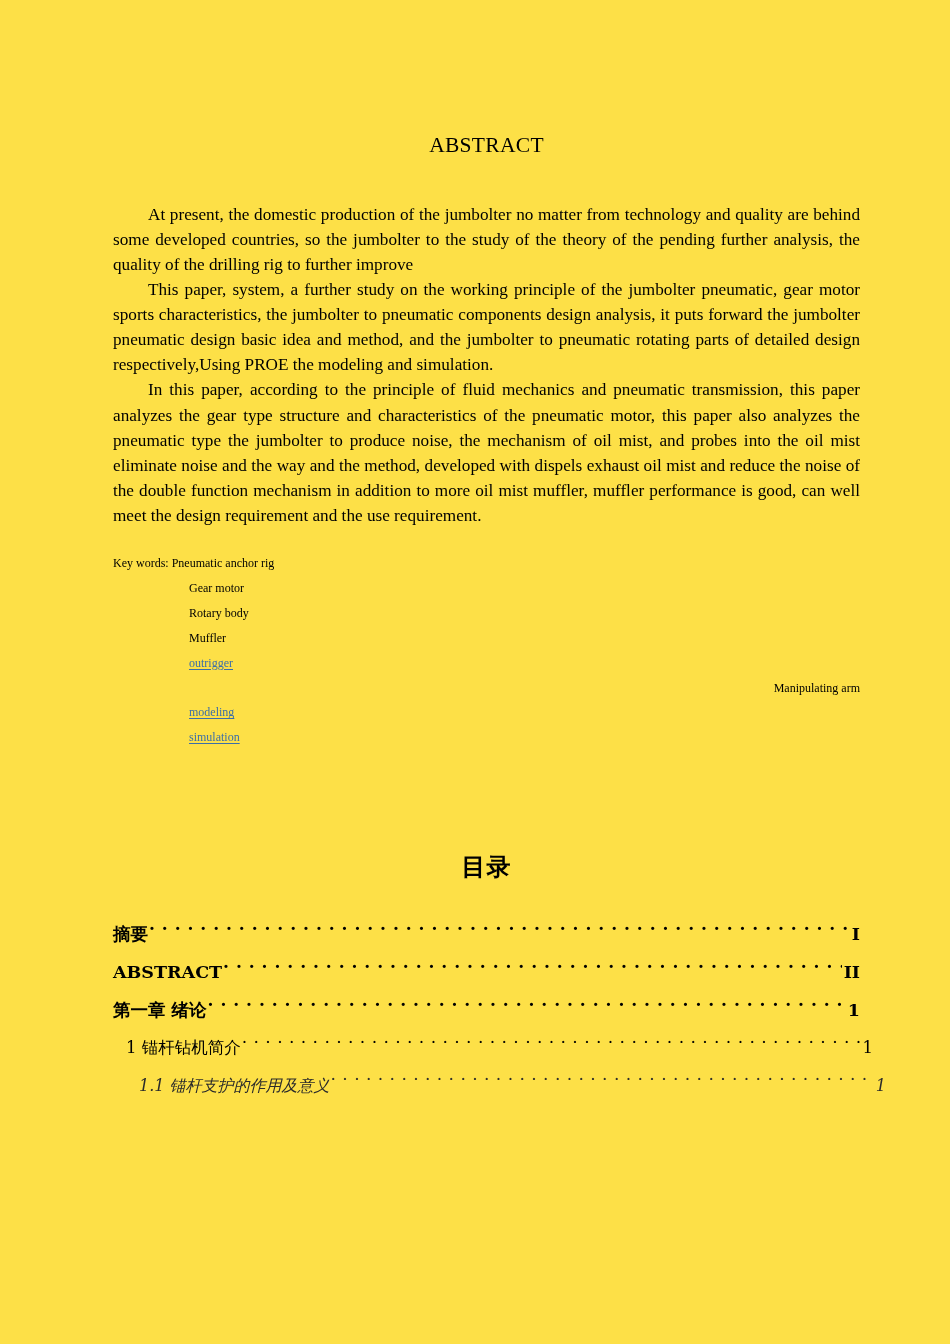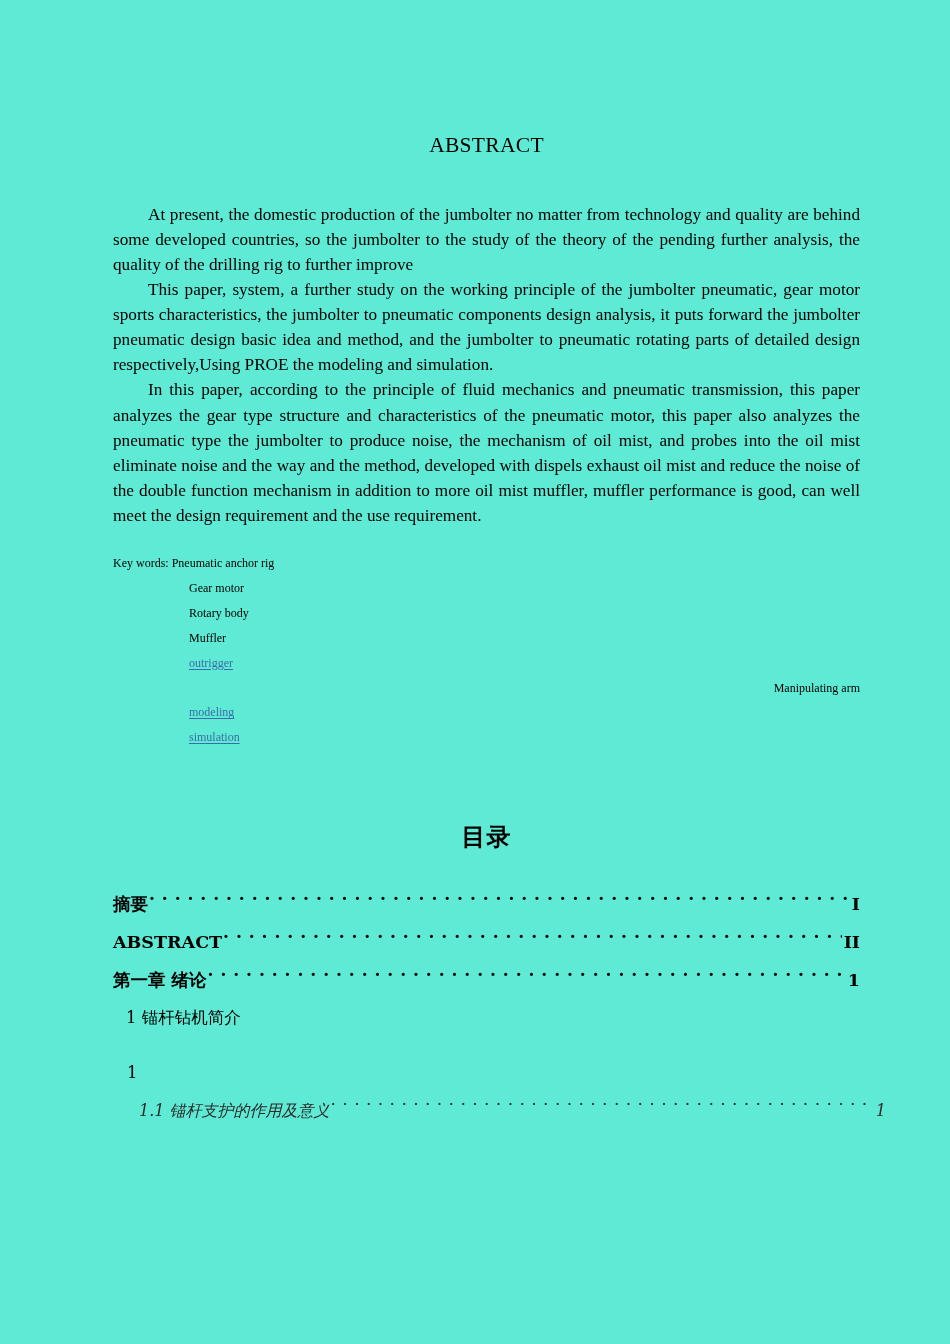--- a/index.html
+++ b/index.html
@@ -15,21 +15,21 @@
     color: #000000;
     overflow: hidden;
   }
 
   .page {
     position: absolute;
     left: 0;
     top: 0;
     width: 950px;
     height: 1344px;
-    background: #5eead4;
+    background: #fde047;
   }
 
   .content {
     position: absolute;
     left: 113px;
     top: 0;
     width: 747px;
   }
 
   
@@ -79,21 +79,21 @@
   }
   a.kw-link {
     color: #3b6ea8;
     text-decoration: underline;
     text-decoration-color: #3b6ea8;
     text-underline-offset: 1.5px;
   }
 
   
   .toc-wrap {
-    margin-top: 72px;
+    margin-top: 102px;
   }
   .toc-title {
     margin: 0;
     text-align: center;
     font-size: 24px;
     font-weight: bold;
     font-family: "DejaVu Sans", "Liberation Sans", sans-serif;
     line-height: 1.25;
     letter-spacing: 1px;
   }
@@ -142,21 +142,20 @@
     font-weight: bold;
     font-size: 17.5px;
     padding-left: 0;
   }
   .toc-row.level-1 .toc-leader::before { font-weight: bold; }
 
   .toc-row.level-2 {
     font-weight: normal;
     font-size: 16.5px;
     padding-left: 13px;
-    flex-direction: column;
   }
   .toc-row.level-3 {
     font-style: italic;
     font-size: 16px;
     padding-left: 26px;
     color: #2b2b2b;
   }
   .toc-row.level-3 .toc-leader::before { font-style: normal; }
 </style>
 </head>

